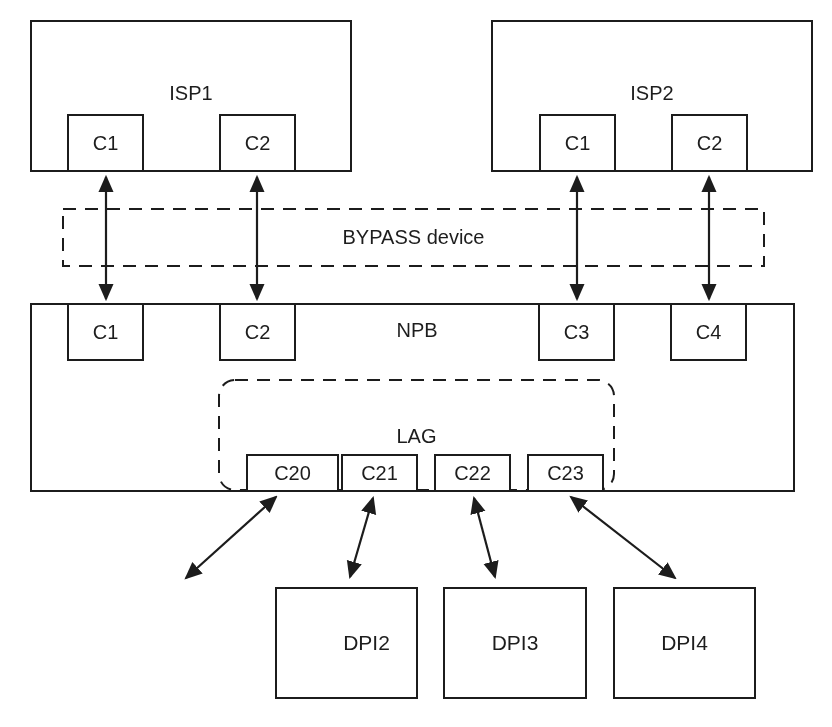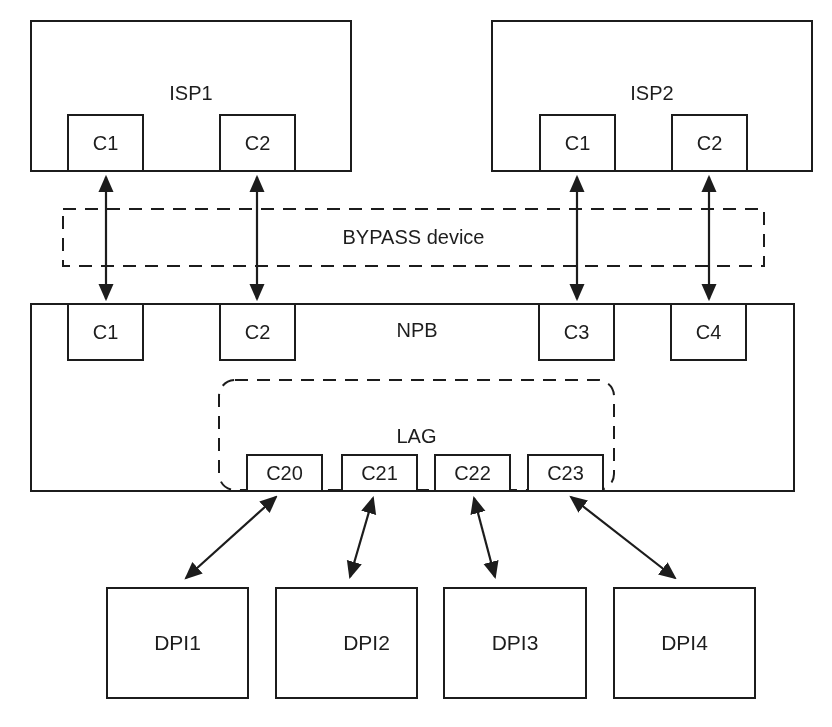--- a/index.html
+++ b/index.html
@@ -65,36 +65,33 @@
     <span>C2</span>
   </div>
   <div class="port" style="left:538px;top:303px;width:77px;height:58px;">
     <span>C3</span>
   </div>
   <div class="port" style="left:670px;top:303px;width:77px;height:58px;">
     <span>C4</span>
   </div>
 
   <div class="lbl" style="left:219px;top:424px;width:395px;">LAG</div>
-  <div class="port" style="left:246px;top:454px;width:77px;height:38px;">
+  <div class="port" style="left:246px;top:454px;width:93px;height:38px;">
     <span>C20</span>
   </div>
   <div class="port" style="left:341px;top:454px;width:77px;height:38px;">
     <span>C21</span>
   </div>
   <div class="port" style="left:434px;top:454px;width:77px;height:38px;text-align:center;">
     <span>C22</span>
   </div>
   <div class="port" style="left:527px;top:454px;width:77px;height:38px;">
     <span>C23</span>
   </div>
 
-  <div class="box dpi" style="left:106px;top:587px;width:143px;height:112px;">
-    <span>DPI1</span>
-  </div>
   <div class="box dpi" style="left:275px;top:587px;width:143px;height:112px;padding-left:40px;">
     <span>DPI2</span>
   </div>
   <div class="box dpi" style="left:443px;top:587px;width:144px;height:112px;">
     <span>DPI3</span>
   </div>
   <div class="box dpi" style="left:613px;top:587px;width:143px;height:112px;">
     <span>DPI4</span>
   </div>
 

